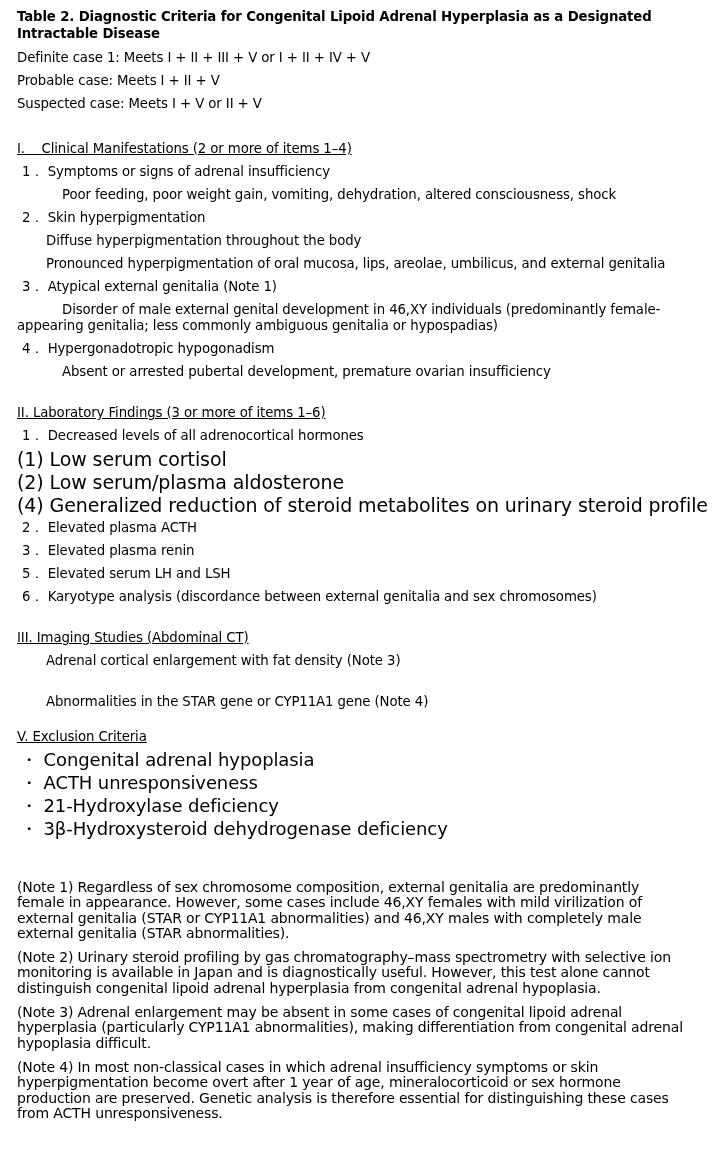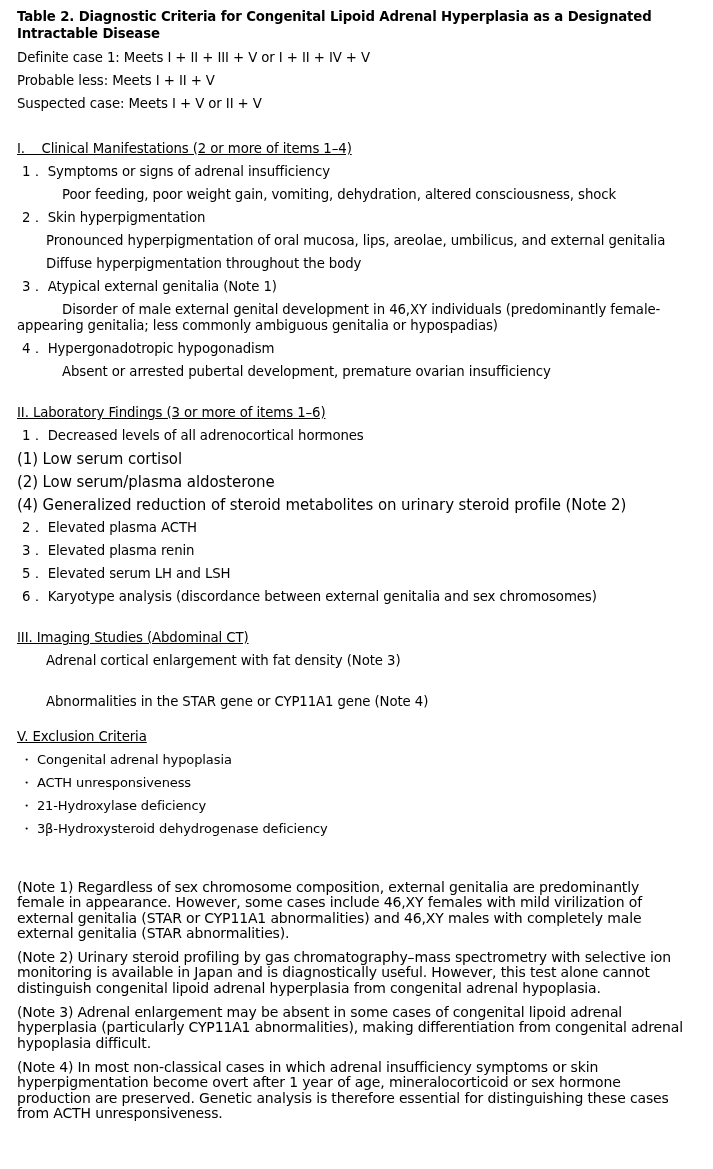--- a/index.html
+++ b/index.html
@@ -63,21 +63,21 @@
     font-size: 13.3px;
     line-height: 16px;
     margin: 0 0 7px 0;
     padding-left: 5px;
     letter-spacing: -0.1px;
     white-space: pre;
   }
 
   
   .subnum {
-    font-size: 15px;
+    font-size: 19px;
     line-height: 16px;
     margin: 0 0 7px 0;
     letter-spacing: -0.1px;
     white-space: pre;
   }
 
   
   .desc {
     font-size: 13.3px;
     line-height: 16px;
@@ -88,21 +88,21 @@
   .desc.hang {
     padding-left: 0;
     text-indent: 45px;
   }
   .desc.shallow {
     padding-left: 29px;
   }
 
   
   .bullet {
-    font-size: 13px;
+    font-size: 18px;
     line-height: 16px;
     margin: 0 0 7px 0;
     padding-left: 3px;
     letter-spacing: -0.1px;
     white-space: pre;
   }
 
   
   .note {
     font-size: 14px;
@@ -114,31 +114,31 @@
 </style>
 </head>
 <body>
 
 <div class="page">
   <div class="inner">
 
     <div class="title">Table 2.  Diagnostic Criteria for Congenital Lipoid Adrenal Hyperplasia as a Designated Intractable Disease</div>
 
     <div class="caseline">Definite case 1: Meets I + II + III + V or I + II + IV + V</div>
-    <div class="caseline">Probable less: Meets I + II + V</div>
+    <div class="caseline">Probable case: Meets I + II + V</div>
     <div class="caseline">Suspected case: Meets I + V or II + V</div>
 
     <div class="gap-lg"></div>
 
     <div class="sect">I.    Clinical Manifestations (2 or more of items 1–4)</div>
     <div class="item">1． Symptoms or signs of adrenal insufficiency</div>
     <div class="desc">Poor feeding, poor weight gain, vomiting, dehydration, altered consciousness, shock</div>
     <div class="item">2． Skin hyperpigmentation</div>
+    <div class="desc shallow">Diffuse hyperpigmentation throughout the body</div>
     <div class="desc shallow">Pronounced hyperpigmentation of oral mucosa, lips, areolae, umbilicus, and external genitalia</div>
-    <div class="desc shallow">Diffuse hyperpigmentation throughout the body</div>
     <div class="item">3． Atypical external genitalia (Note 1)</div>
     <div class="desc hang">Disorder of male external genital development in 46,XY individuals (predominantly female-appearing genitalia; less commonly ambiguous genitalia or hypospadias)</div>
     <div class="item">4． Hypergonadotropic hypogonadism</div>
     <div class="desc">Absent or arrested pubertal development, premature ovarian insufficiency</div>
 
     <div class="gap-md"></div>
 
     <div class="sect">II. Laboratory Findings (3 or more of items 1–6)</div>
     <div class="item">1． Decreased levels of all adrenocortical hormones</div>
     <div class="subnum">(1) Low serum cortisol</div>

